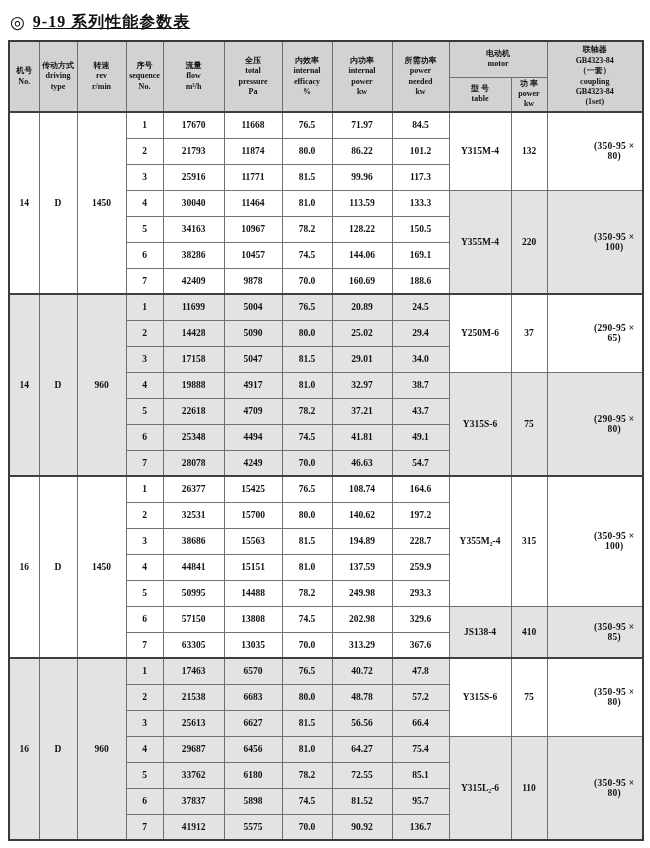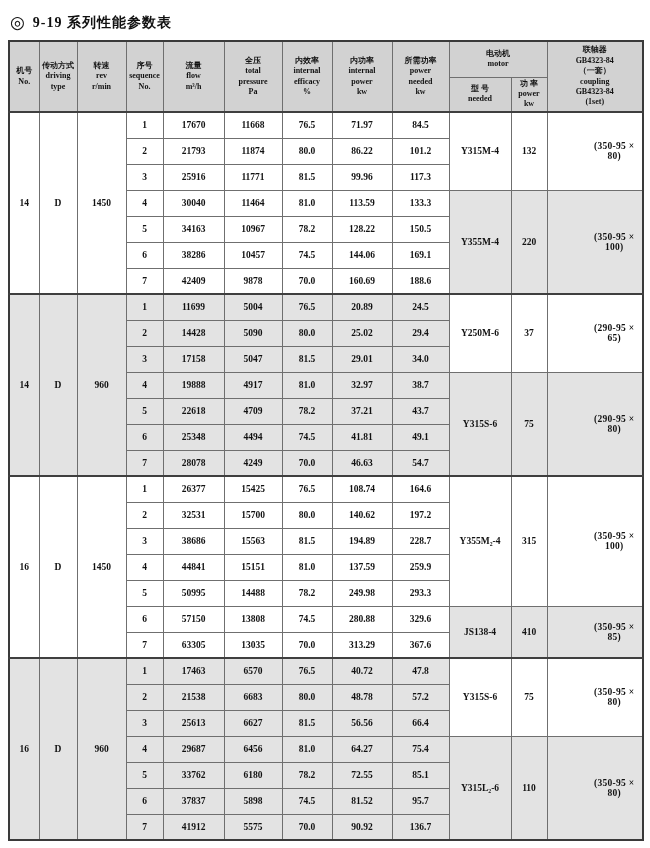--- a/index.html
+++ b/index.html
@@ -16,24 +16,25 @@
     padding: 11px 0 6px 10px;
     height: 40px;
   }
   .title-icon {
     font-size: 17px;
     font-weight: bold;
     margin-right: 8px;
     line-height: 1;
   }
   .title-zh {
-    font-size: 14px;
+    font-size: 16px;
     font-weight: bold;
     letter-spacing: 1px;
     margin-right: 14px;
+    text-decoration: underline;
   }
   .title-en {
     font-size: 15px;
     font-weight: bold;
   }
   table.param-table {
     border-collapse: collapse;
     table-layout: fixed;
     width: 634px;
     margin-left: 8px;
@@ -123,21 +124,21 @@
 motor</th>
       <th rowspan="2">联轴器
 GB4323-84
 （一套）
 coupling
 GB4323-84
 (1set)</th>
     </tr>
     <tr>
       <th>型 号
-needed</th>
+table</th>
       <th>功 率
 power
 kw</th>
     </tr>
   </thead>
   <tbody id="table-body">
       <tr class="group-start">
         <td rowspan="7">14</td>
         <td rowspan="7">D</td>
         <td rowspan="7">1450</td>
@@ -311,21 +312,21 @@
         <td>14488</td>
         <td>78.2</td>
         <td>249.98</td>
         <td>293.3</td>
       </tr>
       <tr>
         <td>6</td>
         <td>57150</td>
         <td>13808</td>
         <td>74.5</td>
-        <td>280.88</td>
+        <td>202.98</td>
         <td>329.6</td>
         <td rowspan="2" class="cell-motor-model shaded">JS138-4</td>
         <td rowspan="2" class="cell-motor-power shaded">410</td>
         <td rowspan="2" class="cell-coupling shaded">(350-95 × 85)</td>
       </tr>
       <tr>
         <td>7</td>
         <td>63305</td>
         <td>13035</td>
         <td>70.0</td>

